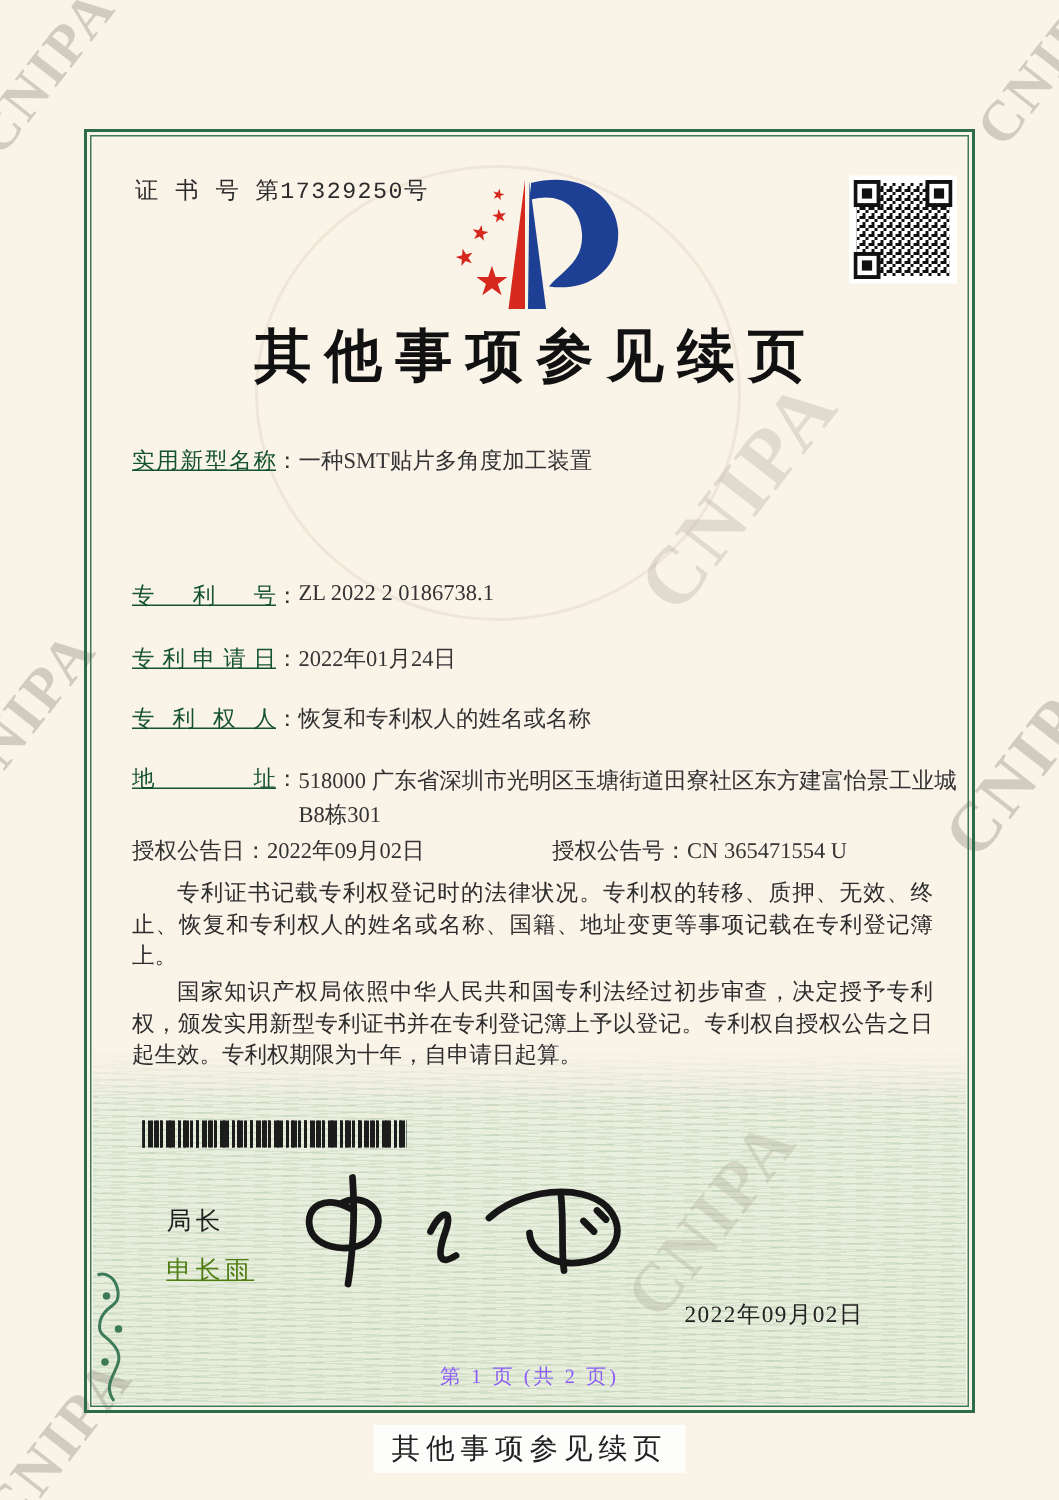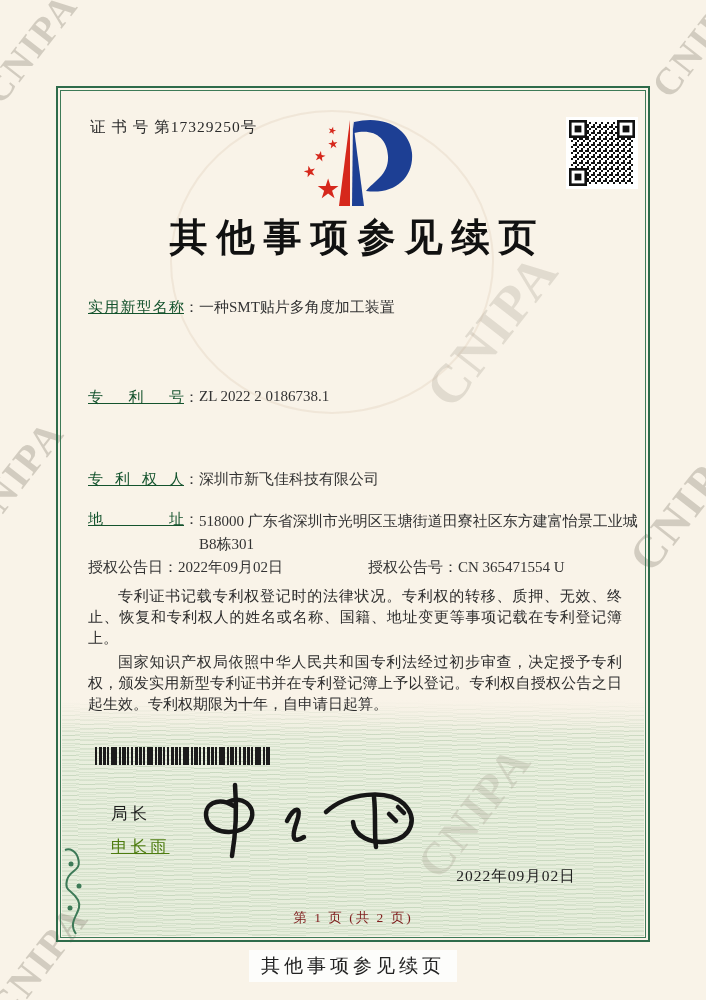--- a/index.html
+++ b/index.html
@@ -38,21 +38,21 @@
       repeating-linear-gradient(-3deg, rgba(116,158,112,.13) 0 1px, transparent 1px 5px),
       linear-gradient(#f1efe2, #e9efde 22%, #e6eddb);
   }
   .pattern-section::before{
     content:""; position:absolute; left:0; top:0; right:0; height:34px;
     background:linear-gradient(#f9f3e8, rgba(249,243,232,0));
   }
   
   .cert-no{
     position:absolute; z-index:3; left:90px; top:117px;
-    font-size:15.5px; letter-spacing:1px; color:#2b2b2b;
+    font-size:15.5px; letter-spacing:1px; color:#2b2b2b;font-family:Liberation Mono, monospace;
   }
   .logo{ position:absolute; z-index:3; left:288px; top:116px; width:130px; height:94px; }
   .logo svg{ position:absolute; left:0; top:0; }
   .logo .star{
     position:absolute; color:#d6281c; line-height:1;
     transform:translate(-50%,-50%); font-family:"DejaVu Sans", sans-serif;
   }
   .qr{
     position:absolute; z-index:3; left:566px; top:117px; width:72px; height:72px;
     background:#fff; padding:3px; box-sizing:border-box;
@@ -89,21 +89,21 @@
   
   .director-title{ position:absolute; z-index:3; left:111px; top:803px; font-size:16.5px; letter-spacing:3px; color:#1e1e1e;}
   .director-name{ position:absolute; z-index:3; left:111px; top:836px; font-size:16.5px; letter-spacing:3px; color:#4d7c0f;text-decoration:underline;}
   .signature{ position:absolute; z-index:3; left:190px; top:776px; }
   .sign-date{
     position:absolute; z-index:3; left:436px; top:866px; width:160px;
     text-align:center; font-size:15.5px; letter-spacing:1px; color:#222;
   }
   .page-info{
     position:absolute; z-index:3; left:62px; top:909px; width:582px;
-    text-align:center; font-size:13.5px; color:#7f1d1d; letter-spacing:2px;
+    text-align:center; font-size:13.5px; color:#8b5cf6; letter-spacing:2px;
   }
   .footer-note-wrap{ position:absolute; z-index:3; left:0; top:950px; width:706px; text-align:center; }
   .footer-note{
     display:inline-block; background:#fdfdfb; padding:3px 12px;
     font-size:19px; letter-spacing:4px; color:#222;text-align:right;
   }
   .corner-ornament{ position:absolute; z-index:5; left:62px; top:842px; pointer-events:none;}
 </style>
 </head>
 <body>
@@ -175,22 +175,25 @@
   </div>
 
   <div class="doc-title">其他事项参见续页</div>
 
   <div class="row" style="top:298px;">
     <span class="lbl">实用新型名称</span><span class="colon">：</span><span class="val">一种SMT贴片多角度加工装置</span>
   </div>
   <div class="row" style="top:388px;">
     <span class="lbl">专 利 号</span><span class="colon">：</span><span class="val">ZL 2022 2 0186738.1</span>
   </div>
+  <div class="row" style="top:430px;">
+    <span class="lbl">专 利 申 请 日</span><span class="colon">：</span><span class="val">2022年01月24日</span>
+  </div>
   <div class="row" style="top:470px;">
-    <span class="lbl">专 利 权 人</span><span class="colon">：</span><span class="val">深圳市新飞佳科技有限公司</span>
+    <span class="lbl">专 利 权 人</span><span class="colon">：</span><span class="val">恢复和专利权人的姓名或名称</span>
   </div>
   <div class="row" style="top:510px;">
     <span class="lbl">地 址</span><span class="colon">：</span><span class="val wrap">518000 广东省深圳市光明区玉塘街道田寮社区东方建富怡景工业城B8栋301</span>
   </div>
   <div class="row" style="top:558px;">
     <span>授权公告日</span><span class="colon">：</span><span class="val">2022年09月02日</span>
     <span class="grant-cell2">
       <span>授权公告号</span><span class="colon">：</span><span class="val">CN 365471554 U</span>
     </span>
   </div>

